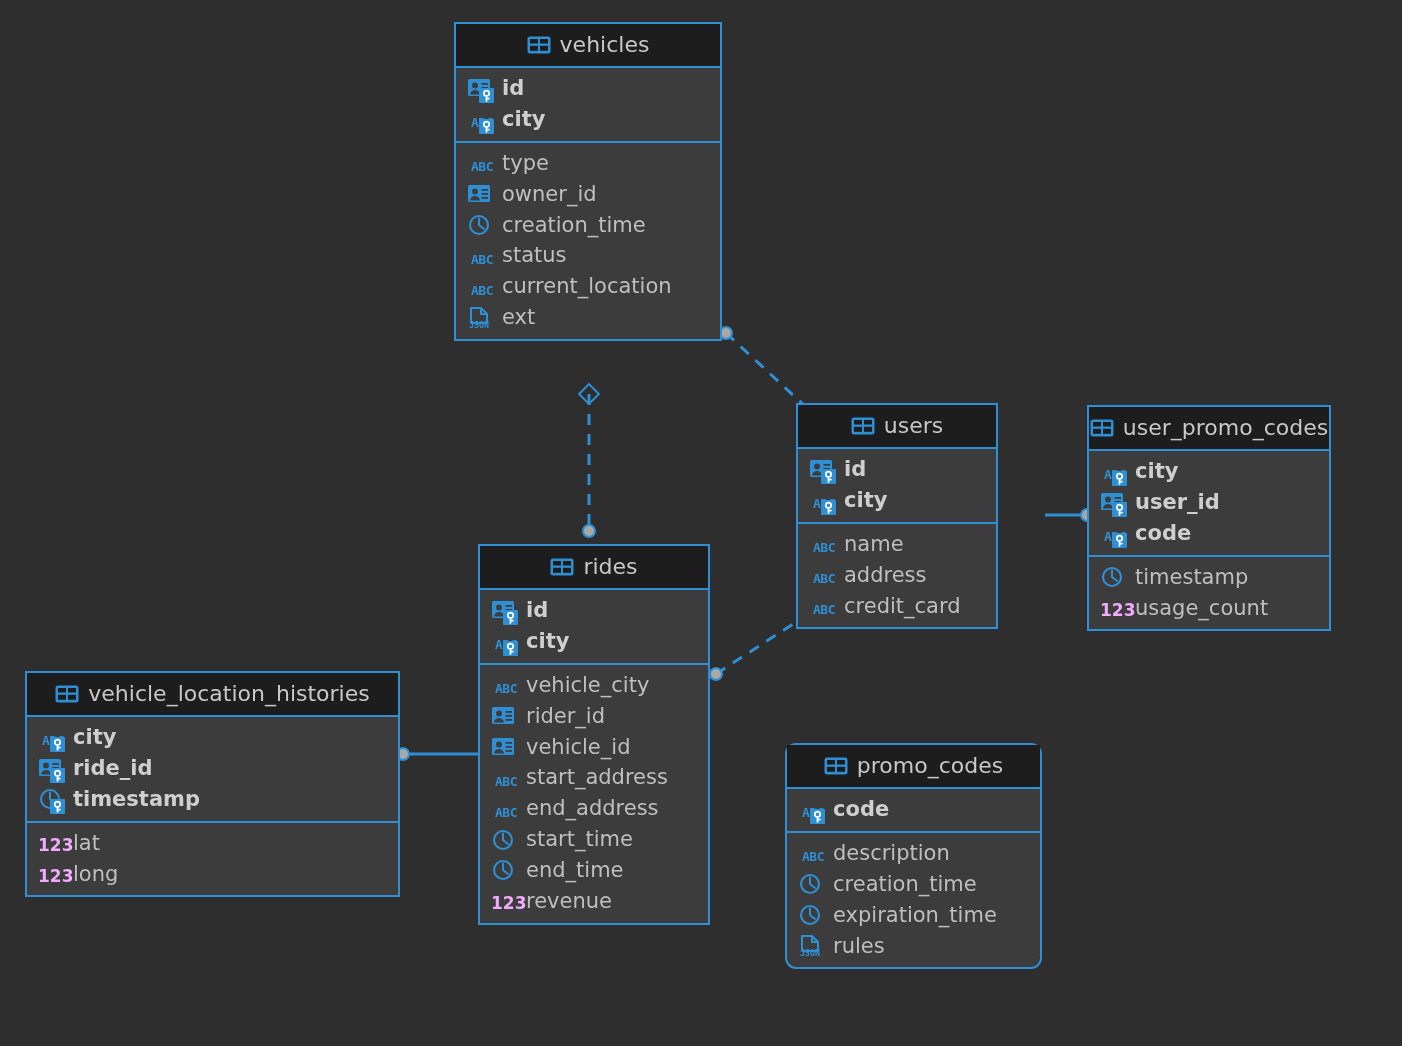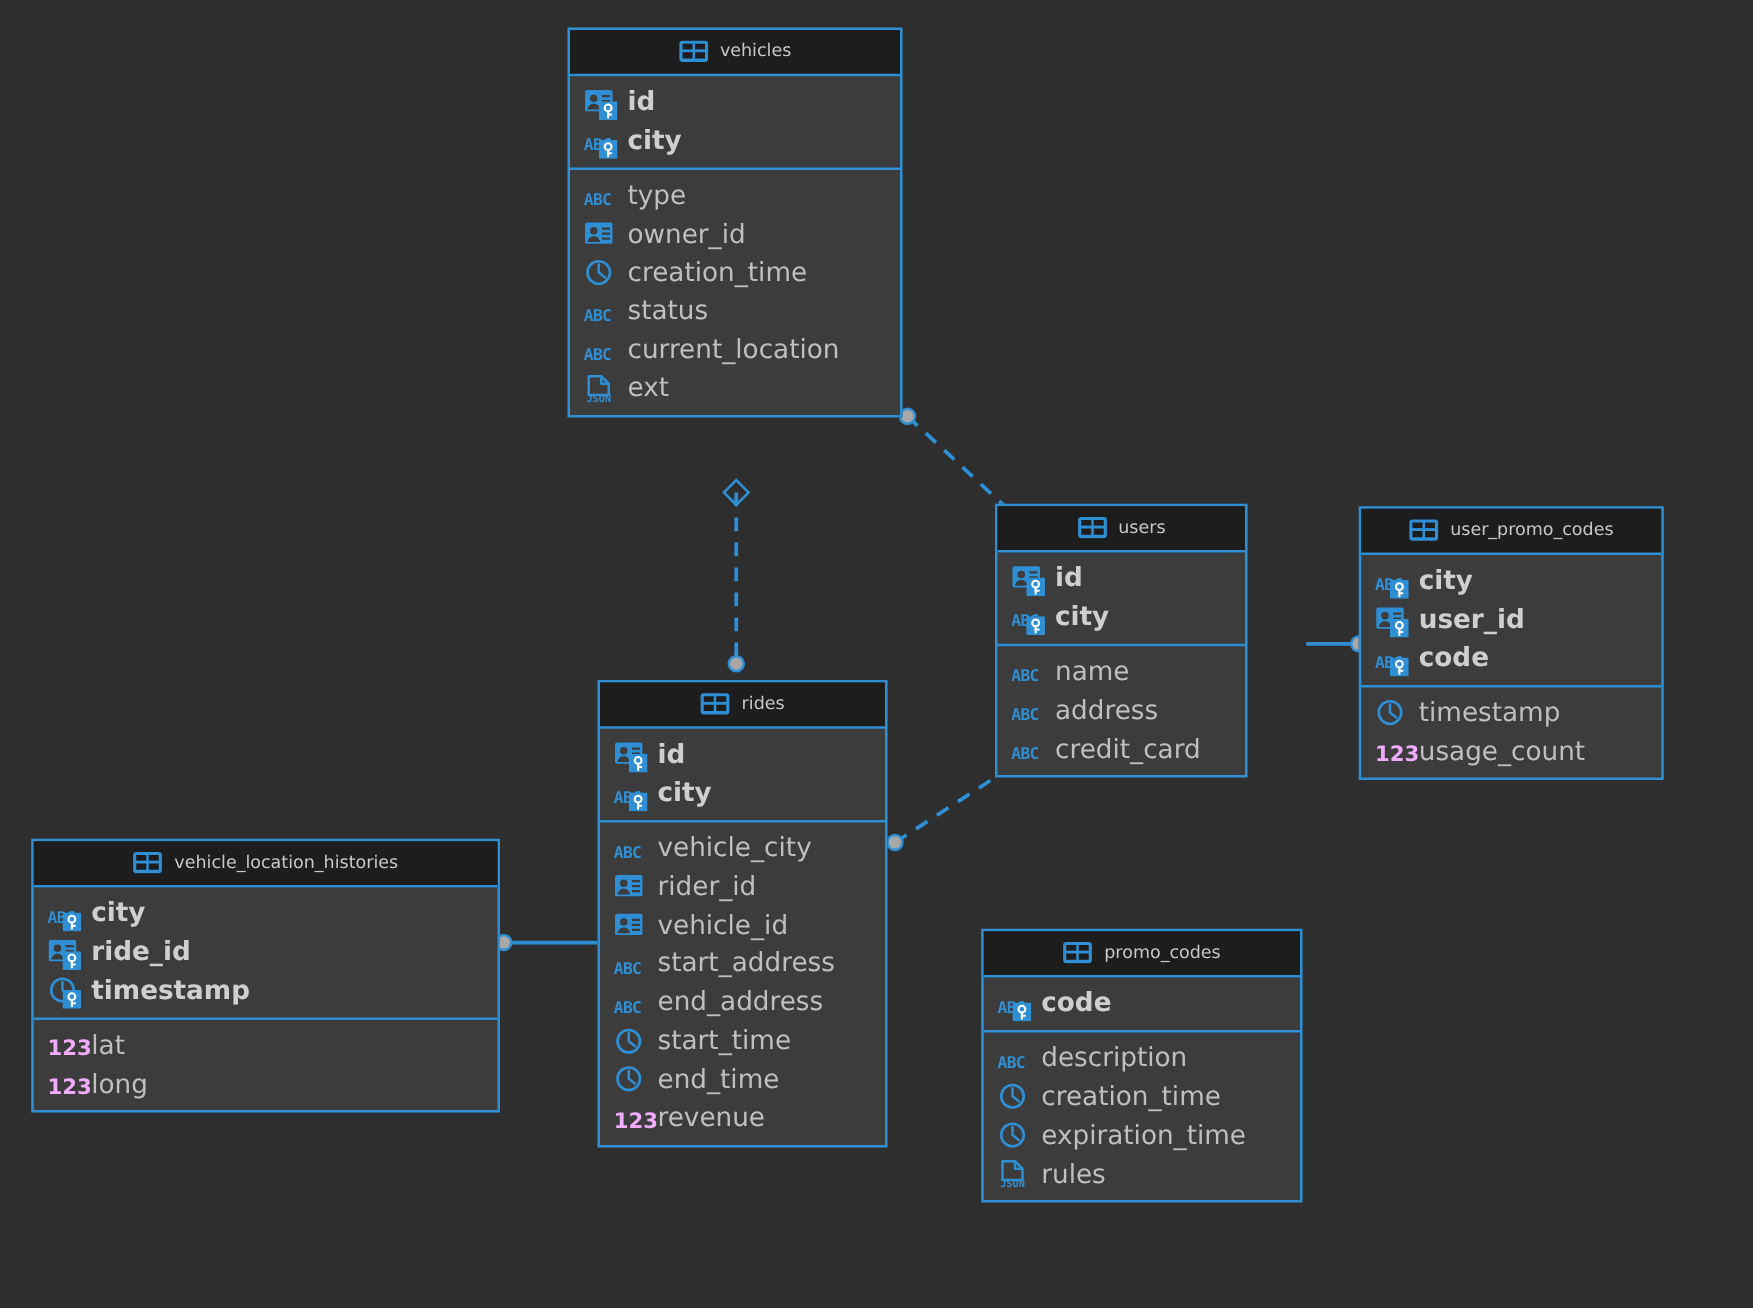--- a/index.html
+++ b/index.html
@@ -15,34 +15,34 @@
 
   .table{
     position:absolute;
     border:2px solid #2f8fd4;
     box-sizing:border-box;
     background:#3c3c3c;
   }
   .t-header{
     background:#1d1d1d;
     color:#c8c8c8;
-    font-size:14px;
+    font-size:22px;
     text-align:center;
     padding:8px 14px 9px 14px;
     display:flex;align-items:center;justify-content:center;gap:9px;
     border-bottom:2px solid #2f8fd4;
     white-space:nowrap;
   }
   .t-section{padding:5px 0 6px 0;}
   .t-section.pk{border-bottom:2px solid #2f8fd4;}
   .row{
     display:flex;align-items:center;gap:9px;
     padding:2px 14px 2px 11px;
     color:#bfbfbf;font-size:21px;
-    white-space:nowrap;line-height:1.28;
+    white-space:nowrap;line-height:1.28;text-align:right;
   }
   .row.bold{color:#cfcfcf;font-weight:bold;}
 
   
   .ic{position:relative;width:26px;height:24px;flex:0 0 26px;display:block;}
   .ic svg{display:block;width:26px;height:24px;}
   .keybadge{position:absolute;right:-1px;bottom:-3px;width:15px;height:15px;}
   .keybadge svg{width:15px;height:15px;}
 
   .tbl-ic{width:24px;height:18px;flex:0 0 24px;}
@@ -500,21 +500,21 @@
           <div class="row">
             <span class="ic"><span class="num123">123</span></span>
             <span>lat</span>
           </div>
           <div class="row">
             <span class="ic"><span class="num123">123</span></span>
             <span>long</span>
           </div>
         </div>
       </div>
-      <div class="table" style="left: 785px; top: 743px; width: 257px;">
+      <div class="table" style="left: 785px; top: 743px; width: 257px; border-radius: 11px;">
         <div class="t-header">
           <span class="tbl-ic">
     <svg viewBox="0 0 24 18">
       <rect x="0.5" y="0.5" width="23" height="17" rx="2.5" fill="#2f8fd4"></rect>
       <rect x="3" y="3" width="8" height="4.5" fill="#1d1d1d"></rect>
       <rect x="13" y="3" width="8" height="4.5" fill="#1d1d1d"></rect>
       <rect x="3" y="9.8" width="8" height="5" fill="#1d1d1d"></rect>
       <rect x="13" y="9.8" width="8" height="5" fill="#1d1d1d"></rect>
     </svg>
   </span>

